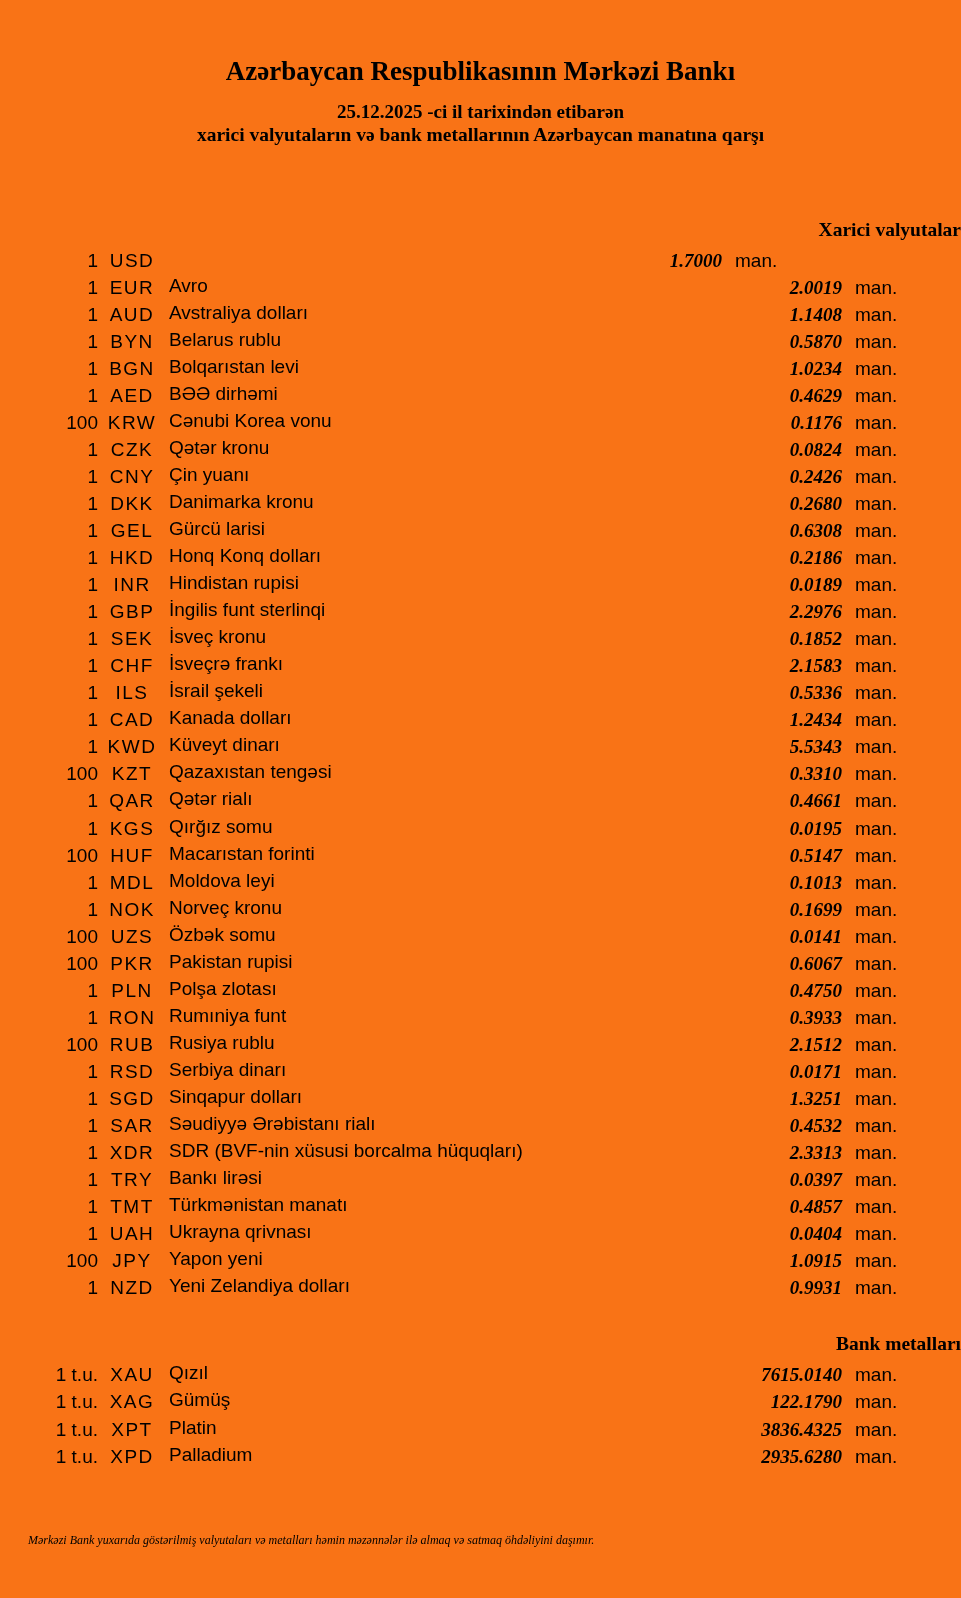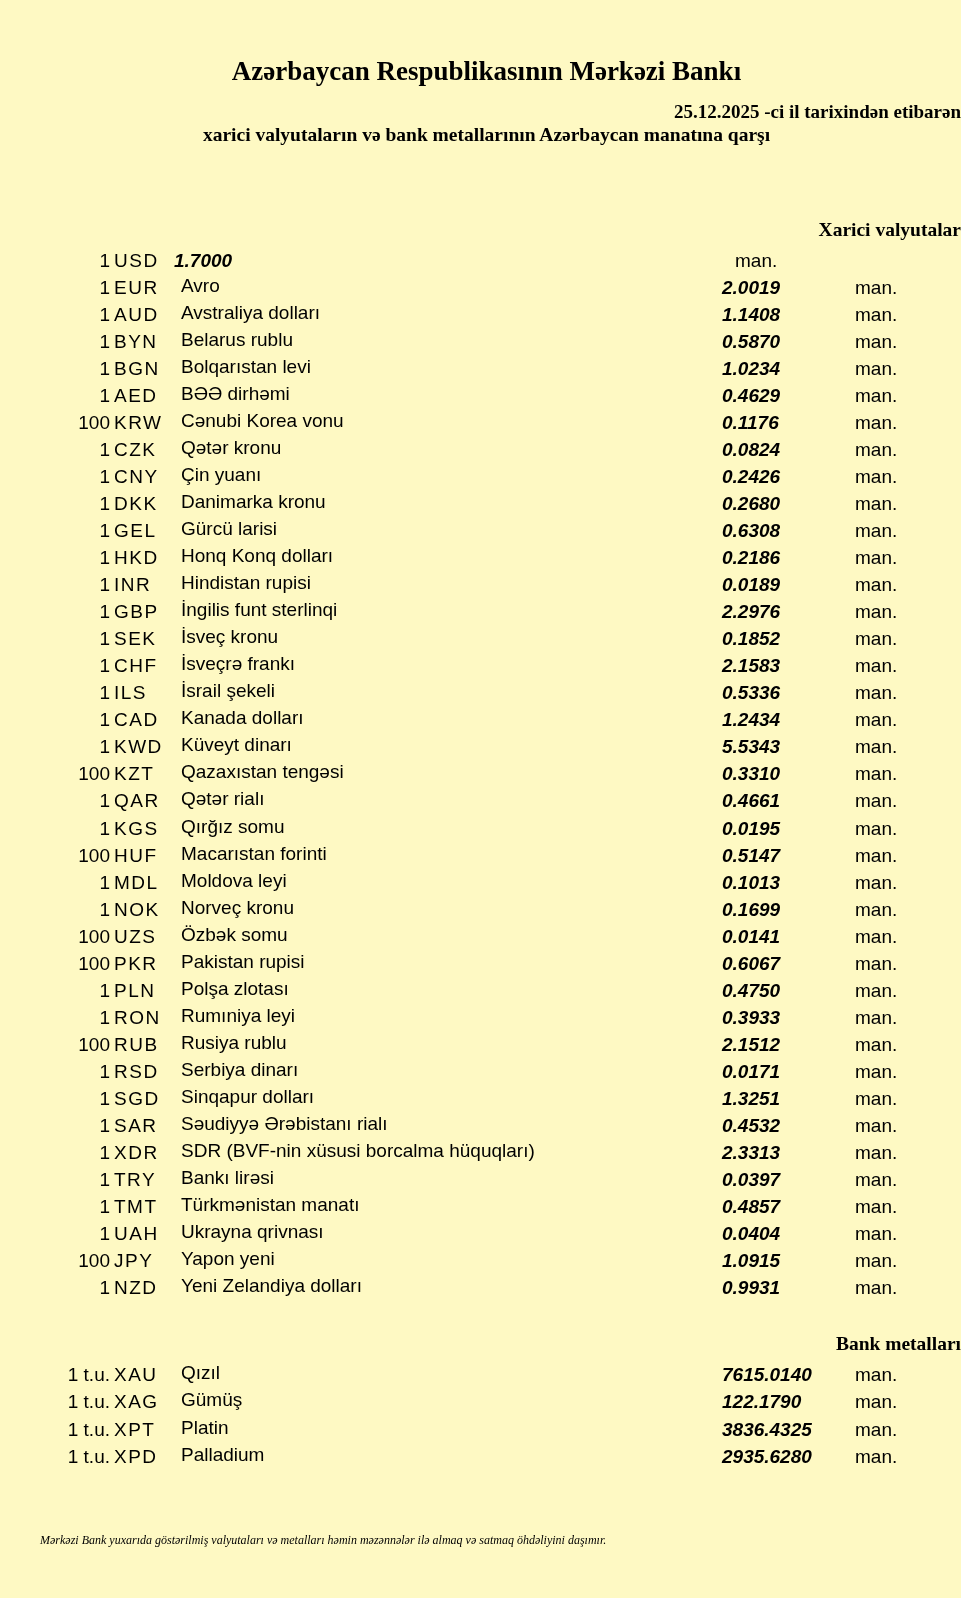--- a/index.html
+++ b/index.html
@@ -1,42 +1,41 @@
 <!DOCTYPE html>
 <html><head>
 <meta charset="utf-8">
 <style>
   * { margin: 0; padding: 0; box-sizing: border-box; }
   html, body { background: #ffffff; }
   .page {
     width: 961px;
     height: 1598px;
     margin: 0 auto;
-    background: #fef9c3;
+    background: #f97316;
     color: #000000;
     position: relative;
     overflow: hidden;
     display: flow-root;
     font-family: "Liberation Sans", sans-serif;
-    padding-left: 12px;
   }
   .title {
     font-family: "Liberation Serif", serif;
     font-weight: bold;
     font-size: 27px;
     line-height: 34px;
     text-align: center;
     margin-top: 54px;
   }
   .date-line {
     font-family: "Liberation Serif", serif;
     font-weight: bold;
     font-size: 19px;
     line-height: 23px;
-    text-align: right;
+    text-align: center;
     margin-top: 12px;
   }
   .subtitle {
     font-family: "Liberation Serif", serif;
     font-weight: bold;
     font-size: 19.5px;
     line-height: 24px;
     text-align: center;
   }
   .section-title {
@@ -56,34 +55,35 @@
     align-items: center;
   }
   #metal-rows .row { height: 27.5px; }
   .qty {
     text-align: right;
     padding-right: 4px;
     font-size: 19px;
     white-space: nowrap;
   }
   .code {
-    text-align: left;
+    text-align: center;
     font-size: 19px;
     letter-spacing: 1.5px;
     white-space: nowrap;
   }
   .name {
     font-size: 19px;
     padding-left: 7px;
     position: relative;
     top: -2px;
     white-space: nowrap;
   }
   .rate {
-    font-family: Liberation Sans, sans-serif;
+    text-align: right;
+    font-family: Liberation Serif, serif;
     font-style: italic;
     font-weight: bold;
     font-size: 19px;
     white-space: nowrap;
   }
   .unit {
     font-size: 19px;
     padding-left: 13px;
     white-space: nowrap;
   }
@@ -327,21 +327,21 @@
     <span class="qty">1</span>
     <span class="code">PLN</span>
     <span class="name">Polşa zlotası</span>
     <span class="rate">0.4750</span>
     <span class="unit">man.</span>
   </div>
 
   <div class="row">
     <span class="qty">1</span>
     <span class="code">RON</span>
-    <span class="name">Rumıniya leyi</span>
+    <span class="name">Rumıniya funt</span>
     <span class="rate">0.3933</span>
     <span class="unit">man.</span>
   </div>
 
   <div class="row">
     <span class="qty">100</span>
     <span class="code">RUB</span>
     <span class="name">Rusiya rublu</span>
     <span class="rate">2.1512</span>
     <span class="unit">man.</span>

